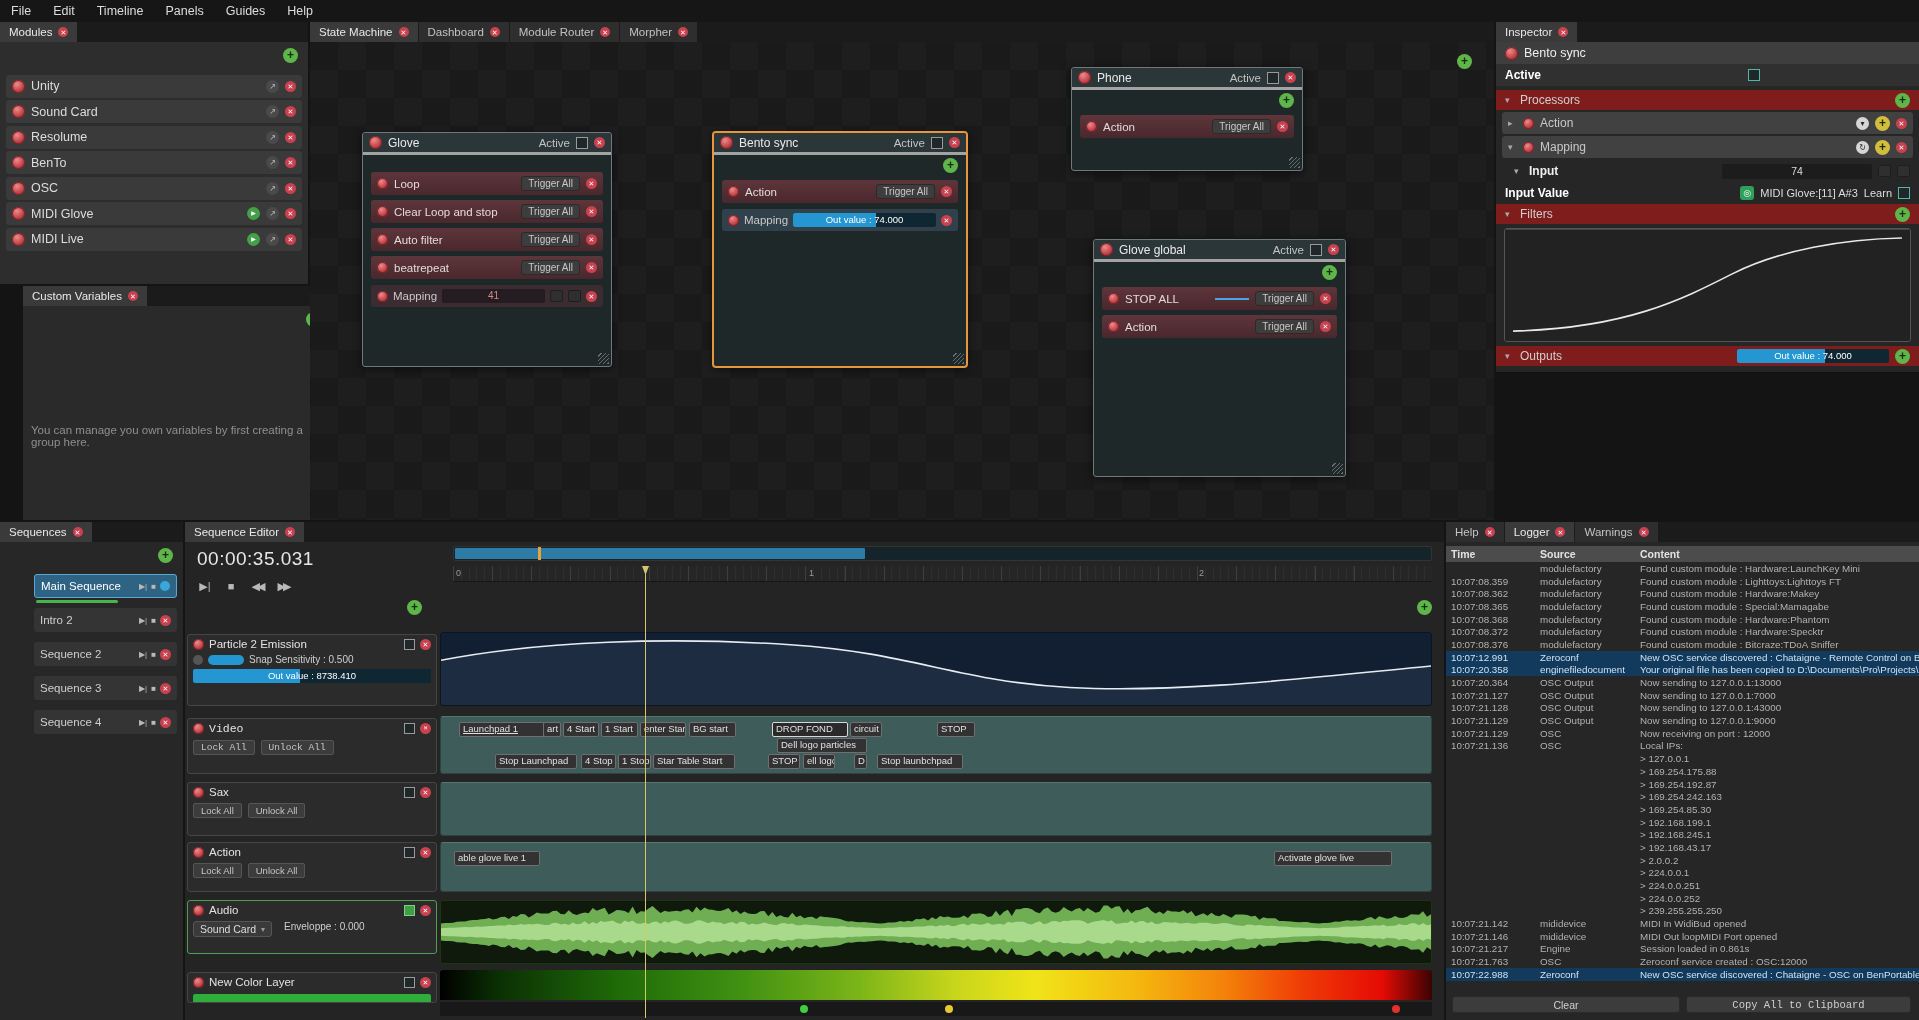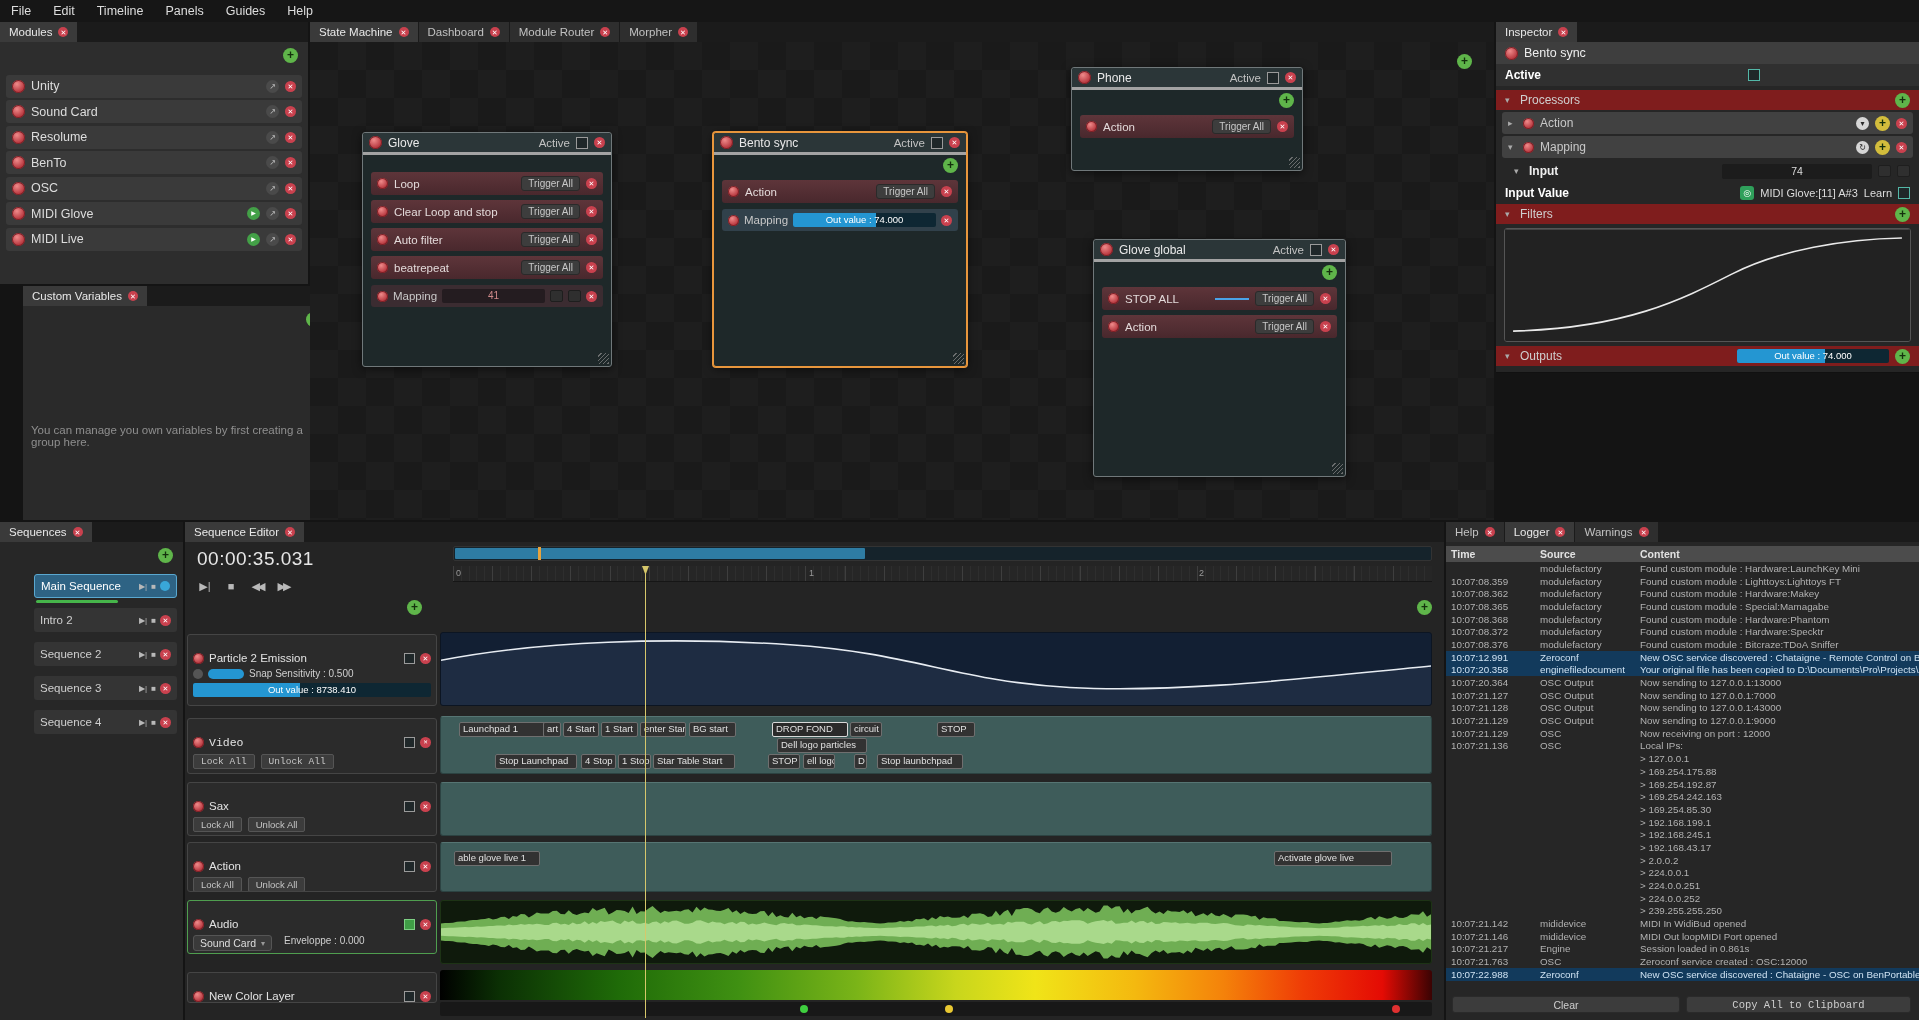--- a/index.html
+++ b/index.html
@@ -112,21 +112,21 @@
 .ruler{position:absolute;left:268px;top:24px;width:979px;height:16px;background:#262626;border-bottom:1px solid #161616;
  background-image:repeating-linear-gradient(90deg,#3e3e3e 0 1px,transparent 1px 39.16px),repeating-linear-gradient(90deg,#2e2e2e 0 1px,transparent 1px 7.83px);}
 .rlab{position:absolute;top:2px;font-size:9px;color:#9a9a9a;}
 .ed-plus-l{position:absolute;left:222px;top:58px;}
 .ed-plus-r{position:absolute;left:1232px;top:58px;}
 .playhead{position:absolute;left:460px;top:24px;bottom:2px;width:1px;background:#d6c76b;z-index:4;}
 .playhead::before{content:"";position:absolute;left:-3px;top:0;width:7px;height:9px;background:#d6c76b;clip-path:polygon(0 0,100% 0,50% 100%);}
 
 .lhdr{position:absolute;left:2px;width:250px;background:#2b2b2b;border:1px solid #454545;border-radius:3px;padding:3px 5px;overflow:hidden;}
 .lhdr.audio-sel{border-color:#4f9e4f;}
-.hdr-name{display:flex;align-items:center;gap:5px;font-size:11.5px;color:#e2e2e2;margin-top:14px;}
+.hdr-name{display:flex;align-items:center;gap:5px;font-size:11.5px;color:#e2e2e2;}
 .hdr-name .sp{flex:1;}
 .lockbtns{display:flex;gap:6px;margin-top:5px;}
 .sbtn{background:#3c3c3c;border:1px solid #555;border-radius:2px;font-size:9.5px;padding:1px 7px;color:#c5c5c5;font-family:inherit;}
 .snaprow{display:flex;align-items:center;gap:5px;margin-top:4px;font-size:10px;color:#cfcfcf;}
 .dotg{width:10px;height:10px;border-radius:50%;background:#555;flex:none;}
 .bluepill{width:36px;height:10px;border-radius:5px;background:#2496d2;flex:none;}
 .outrow{margin-top:4px;}
 .drop{background:#3a3a3a;border:1px solid #555;border-radius:3px;font-size:10.5px;padding:1px 6px;display:flex;gap:5px;align-items:center;color:#ddd;}
 .drop .caret{font-size:8px;color:#999;}
 .envlbl{font-size:10px;color:#cfcfcf;margin-left:6px;}
@@ -684,21 +684,21 @@
     </div>
 
     <div class="lane navy" style="top:90px;height:74px;">
       <svg viewBox="0 0 992 74" preserveAspectRatio="none">
         <path d="M0,28 C100,8 230,4 350,12 C470,20 520,50 630,56 C740,62 870,46 992,34 L992,74 L0,74 Z" fill="rgba(140,165,210,0.10)"></path>
         <path d="M0,28 C100,8 230,4 350,12 C470,20 520,50 630,56 C740,62 870,46 992,34" fill="none" stroke="#e7ecf2" stroke-width="1.6"></path>
       </svg>
     </div>
 
     <div class="lane teal" style="top:174px;height:58px;">
-      <span class="blk" style="left:18px;top:5px;width:92px;">Launchpad 1</span>
+      <span class="blk" style="left:18px;top:5px;width:92px;text-decoration:underline;">Launchpad 1</span>
       <span class="blk" style="left:102px;top:5px;width:18px;">art</span>
       <span class="blk" style="left:122px;top:5px;width:36px;">4 Start</span>
       <span class="blk" style="left:160px;top:5px;width:37px;">1 Start</span>
       <span class="blk" style="left:199px;top:5px;width:46px;">enter Start</span>
       <span class="blk" style="left:248px;top:5px;width:47px;">BG start</span>
       <span class="blk sel" style="left:331px;top:5px;width:76px;">DROP FOND</span>
       <span class="blk" style="left:409px;top:5px;width:32px;">circuit</span>
       <span class="blk" style="left:496px;top:5px;width:38px;">STOP</span>
       <span class="blk" style="left:336px;top:21px;width:90px;">Dell logo particles</span>
       <span class="blk" style="left:54px;top:37px;width:82px;">Stop Launchpad</span>

